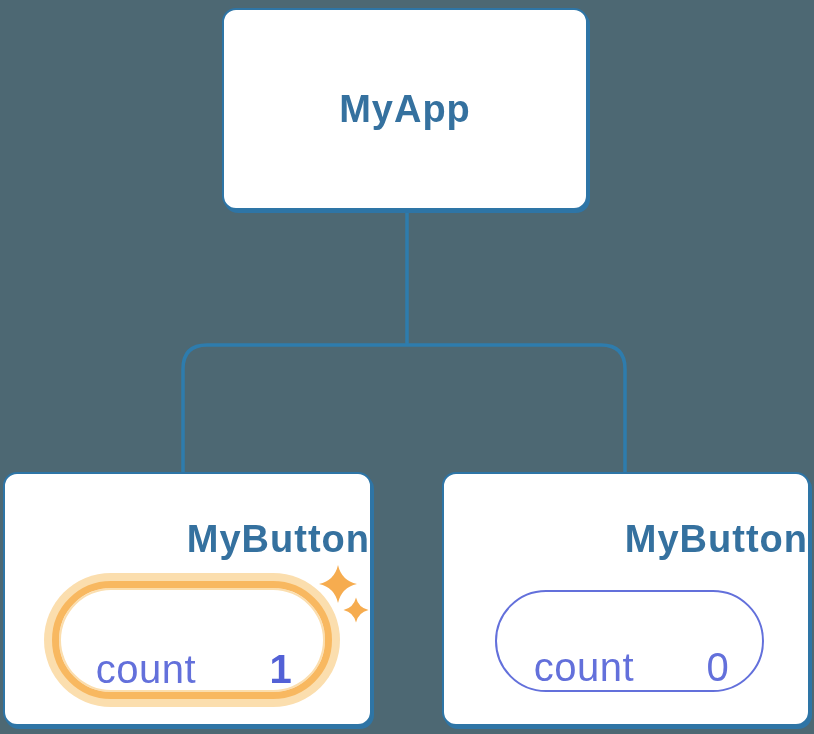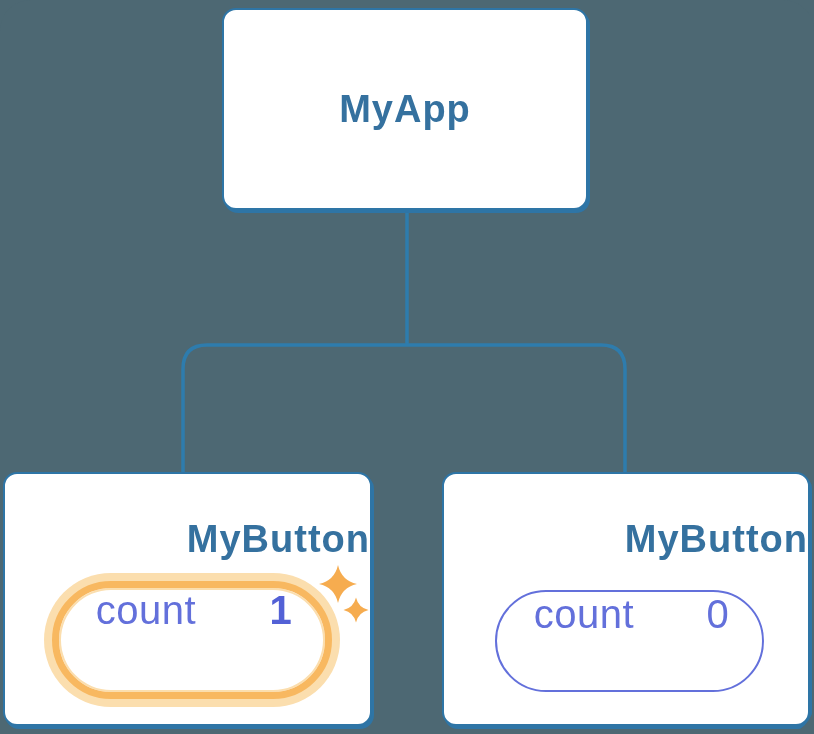--- a/index.html
+++ b/index.html
@@ -6,21 +6,20 @@
   body {
     font-family: "Liberation Sans", "DejaVu Sans", sans-serif;
     background: var(--background, #4D6873);
   }
   .canvas {
     position: relative;
     width: 814px;
     height: 734px;
     background: var(--background, #4D6873);
     overflow: hidden;
-    border-radius: 31px;
   }
   .connectors {
     position: absolute;
     inset: 0;
     pointer-events: none;
   }
   .node {
     position: absolute;
     background: var(--node_fill, #fff);
     border: 2px solid var(--node_border, #2E75A6);
@@ -46,21 +45,21 @@
     position: absolute;
     left: 0; right: 0; top: 46px;
     text-align: right;
   }
   .pill {
     position: absolute;
     box-sizing: border-box;
     border-radius: 999px;
     background: #fff;
     display: flex;
-    align-items: flex-start;
+    align-items: flex-end;
     overflow: hidden;
   }
   .pill-highlighted {
     left: 47px; top: 107px;
     width: 280px; height: 118px;
     border: 7px solid var(--highlight_orange, #F8B860);
     box-shadow: 0 0 0 8px var(--highlight_halo, #FBDEAE),
                 inset 0 0 0 2px var(--highlight_halo, #FBDEAE);
   }
   .pill-normal {

